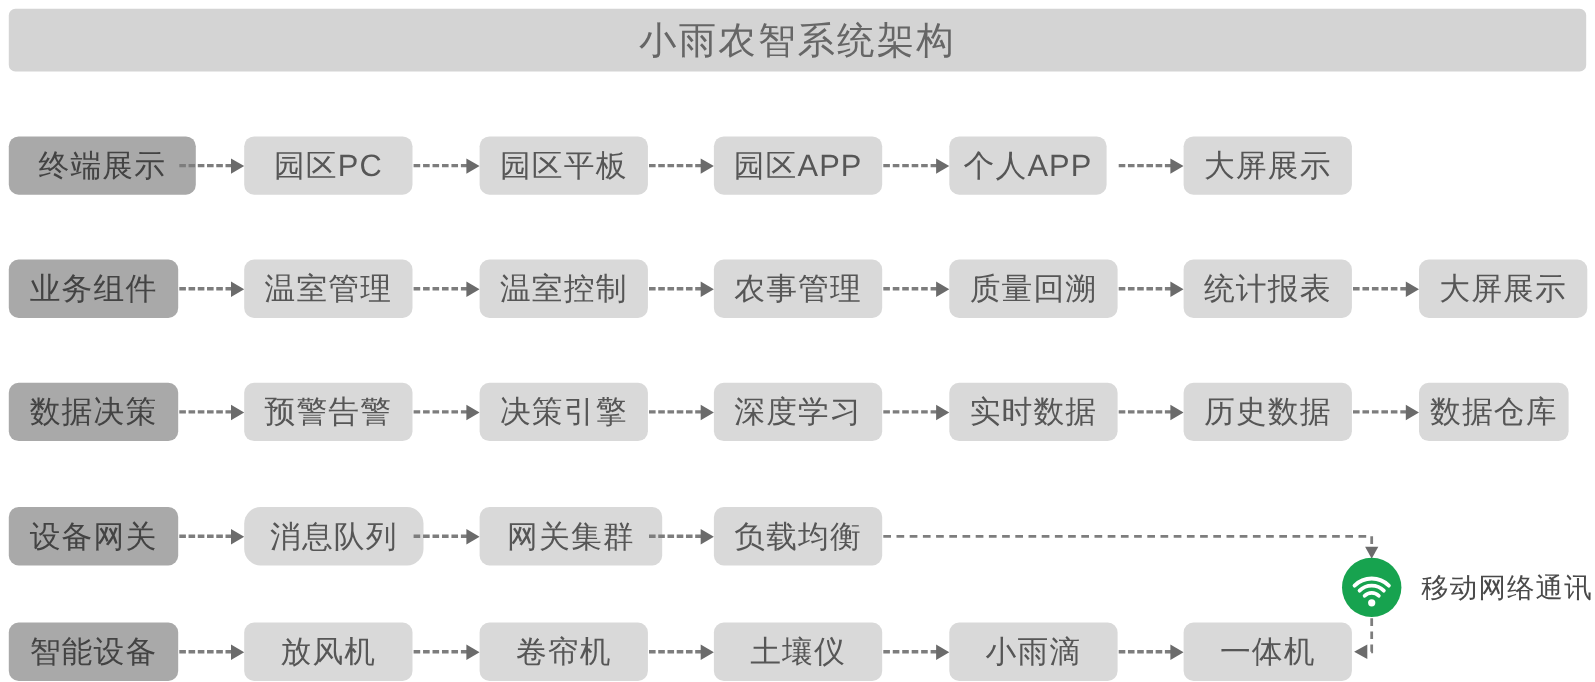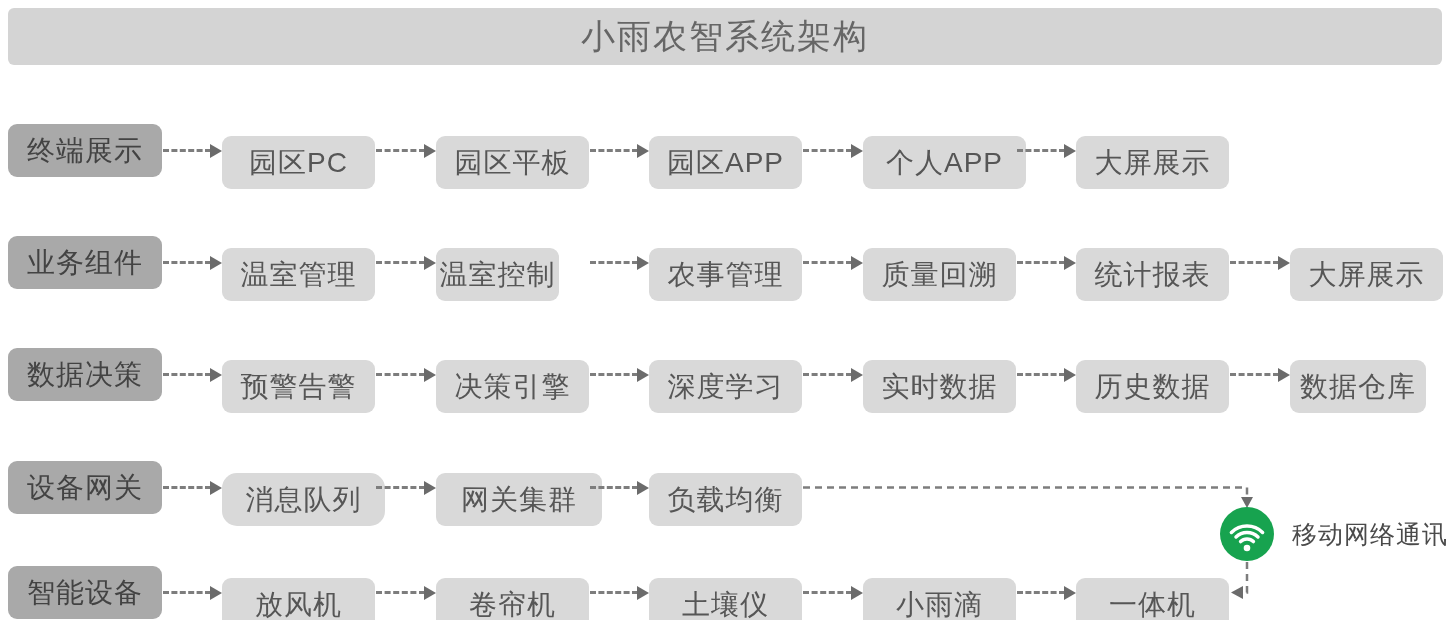--- a/index.html
+++ b/index.html
@@ -14,21 +14,21 @@
     background:var(--title_bar_bg);border-radius:6px;
     display:flex;align-items:center;justify-content:center;
     font-size:34px;font-weight:500;letter-spacing:2px;color:var(--title_text);
   }
   .box{
     position:absolute;height:53px;border-radius:9px;
     display:flex;align-items:center;justify-content:center;
     font-size:28px;font-weight:500;letter-spacing:1px;white-space:nowrap;
   }
   .label-box{background:var(--row_label_bg);color:var(--label_text);}
-  .node-box{background:var(--node_bg);color:var(--node_text);margin-top:12px;}
+  .node-box{background:var(--node_bg);color:var(--node_text);}
   .connector{position:absolute;height:16px;}
   .connector::before{
     content:"";position:absolute;left:1px;right:11px;top:6px;
     border-top:3px dashed var(--arrow);
   }
   .connector::after{
     content:"";position:absolute;right:0;top:1px;width:0;height:0;
     border-top:7px solid transparent;border-bottom:7px solid transparent;
     border-left:12px solid var(--arrow_head);
   }
@@ -60,36 +60,36 @@
     <g>
       <circle class="wifi-circle" cx="1247" cy="534" r="27"></circle>
       <path class="wifi-stroke" d="M 1231.4 532.4 A 22 22 0 0 1 1262.6 532.4"></path>
       <path class="wifi-stroke" d="M 1236 537 A 15.5 15.5 0 0 1 1258 537"></path>
       <path class="wifi-stroke" d="M 1240.6 541.6 A 9 9 0 0 1 1253.4 541.6"></path>
       <circle cx="1247" cy="548" r="3.3" fill="#ffffff"></circle>
     </g>
   </svg>
 
   <div id="network-label">移动网络通讯</div>
-<div class="box label-box" style="left: 8px; top: 124px; width: 154px;">终端展示</div>
+<div class="box label-box" style="left: 8px; top: 124px; width: 170px;">终端展示</div>
     <div class="connector" style="left: 162px; top: 142.5px; width: 60px;"></div>
     <div class="box node-box" style="left: 222px; top: 124px; width: 153px;">园区PC</div>
     <div class="connector" style="left: 375px; top: 142.5px; width: 61px;"></div>
     <div class="box node-box" style="left: 436px; top: 124px; width: 153px;">园区平板</div>
     <div class="connector" style="left: 589px; top: 142.5px; width: 60px;"></div>
     <div class="box node-box" style="left: 649px; top: 124px; width: 153px;">园区APP</div>
     <div class="connector" style="left: 802px; top: 142.5px; width: 61px;"></div>
-    <div class="box node-box" style="left: 863px; top: 124px; width: 163px;">个人APP</div>
+    <div class="box node-box" style="left: 863px; top: 124px; width: 143px;">个人APP</div>
     <div class="connector" style="left: 1016px; top: 142.5px; width: 60px;"></div>
     <div class="box node-box" style="left: 1076px; top: 124px; width: 153px;">大屏展示</div>
     <div class="box label-box" style="left: 8px; top: 236px; width: 154px;">业务组件</div>
     <div class="connector" style="left: 162px; top: 254.5px; width: 60px;"></div>
     <div class="box node-box" style="left: 222px; top: 236px; width: 153px;">温室管理</div>
     <div class="connector" style="left: 375px; top: 254.5px; width: 61px;"></div>
-    <div class="box node-box" style="left: 436px; top: 236px; width: 123px;">温室控制</div>
+    <div class="box node-box" style="left: 436px; top: 236px; width: 153px;">温室控制</div>
     <div class="connector" style="left: 589px; top: 254.5px; width: 60px;"></div>
     <div class="box node-box" style="left: 649px; top: 236px; width: 153px;">农事管理</div>
     <div class="connector" style="left: 802px; top: 254.5px; width: 61px;"></div>
     <div class="box node-box" style="left: 863px; top: 236px; width: 153px;">质量回溯</div>
     <div class="connector" style="left: 1016px; top: 254.5px; width: 60px;"></div>
     <div class="box node-box" style="left: 1076px; top: 236px; width: 153px;">统计报表</div>
     <div class="connector" style="left: 1229px; top: 254.5px; width: 61px;"></div>
     <div class="box node-box" style="left: 1290px; top: 236px; width: 153px;">大屏展示</div>
     <div class="box label-box" style="left: 8px; top: 348px; width: 154px;">数据决策</div>
     <div class="connector" style="left: 162px; top: 366.5px; width: 60px;"></div>

